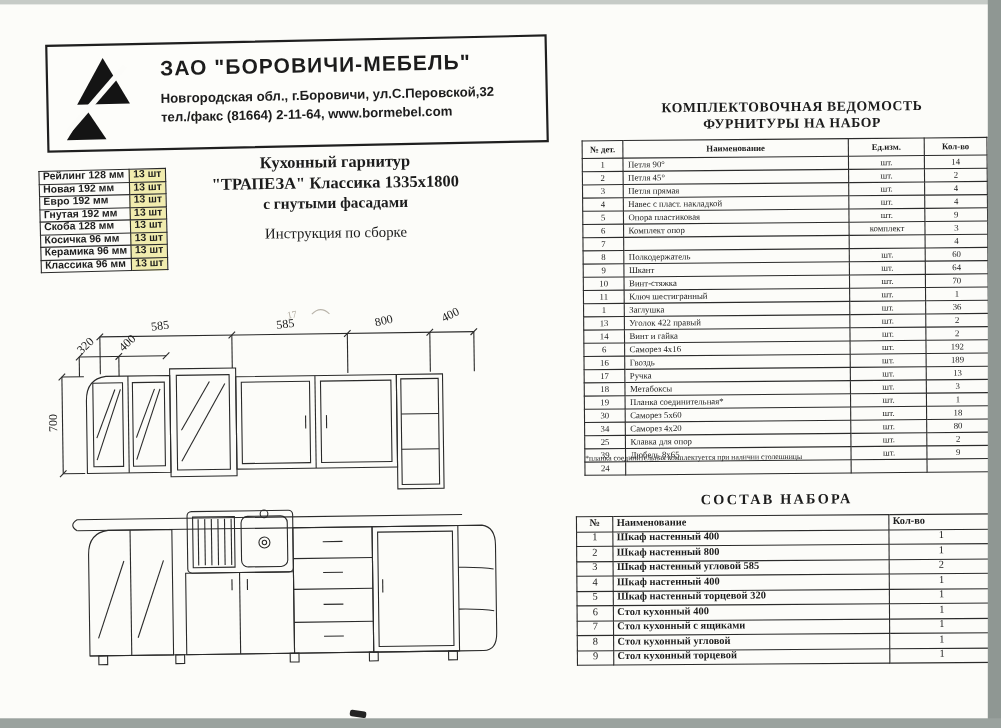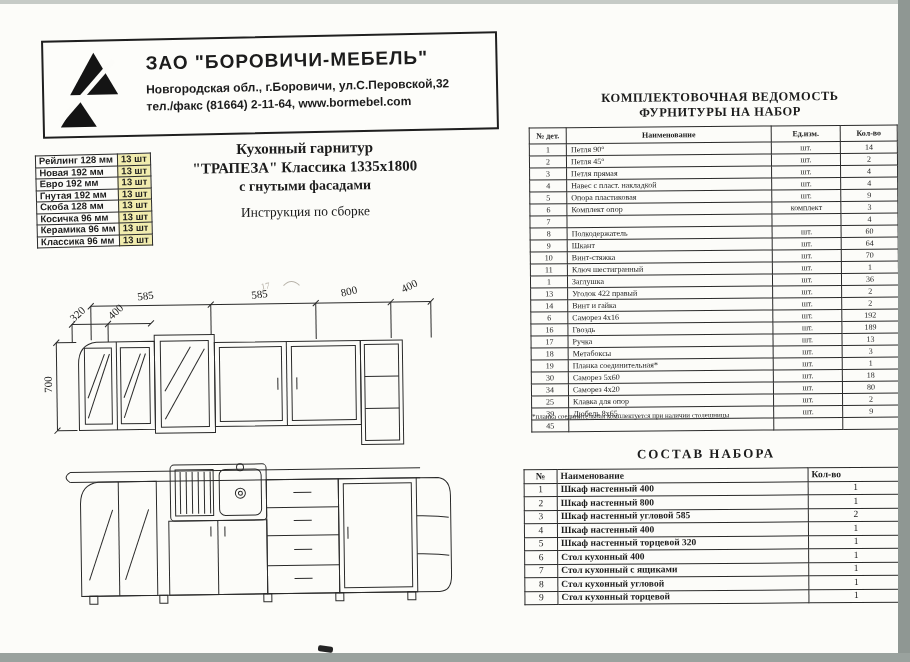--- a/index.html
+++ b/index.html
@@ -385,21 +385,21 @@
           <td>шт.</td>
           <td>2</td>
         </tr>
         <tr>
           <td>39</td>
           <td>Дюбель 8х65</td>
           <td>шт.</td>
           <td>9</td>
         </tr>
         <tr>
-          <td>45</td>
+          <td>24</td>
           <td></td>
           <td></td>
           <td></td>
         </tr>
       </tbody>
   </table>
   <div class="footnote">*планка соединительная комплектуется при наличии столешницы</div>
 
   <div class="set-title">СОСТАВ  НАБОРА</div>
   <table class="set-table">

